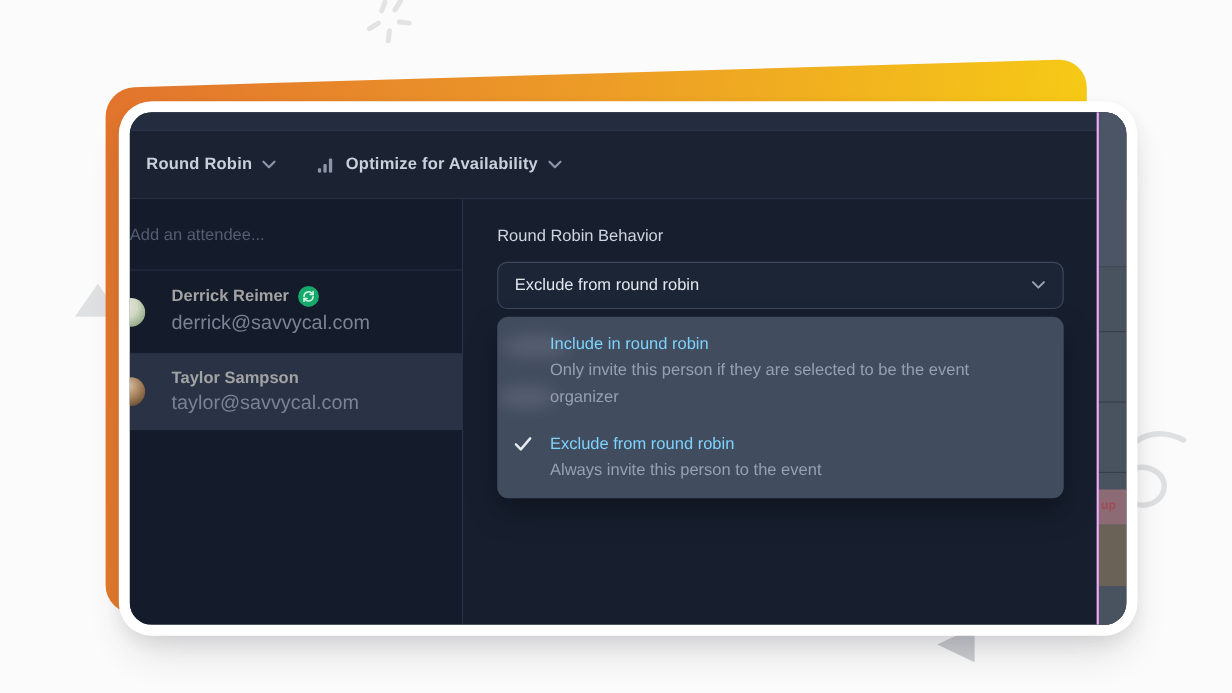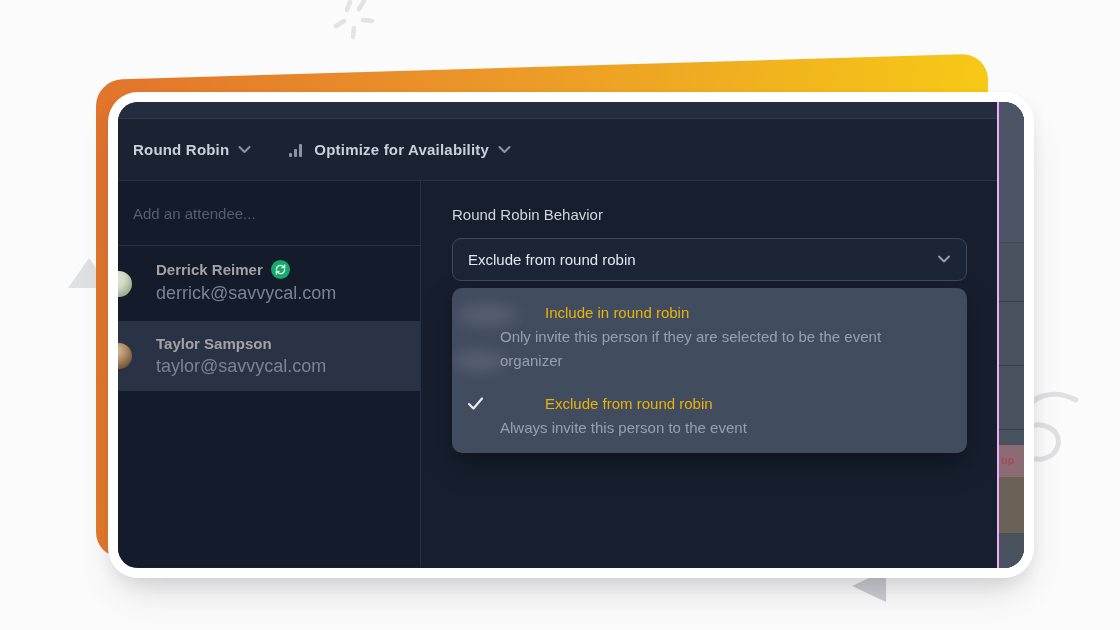--- a/index.html
+++ b/index.html
@@ -53,21 +53,21 @@
   #bar-chart-wrap { margin-left:38px; margin-right:12px; display:flex; align-items:flex-end; gap:2px; height:14px; }
   #bar-chart-wrap i { display:block; width:3px; background:#8b95a6; border-radius:1px; }
   #bar-chart-wrap i:nth-child(1){height:4px;} #bar-chart-wrap i:nth-child(2){height:8px;} #bar-chart-wrap i:nth-child(3){height:13px;}
 
   #panel-body { display:flex; height:calc(100% - 80px); }
 
   
   #sidebar { width:303px; background:#141b2a; border-right:1px solid #273144; position:relative; }
   #add-attendee {
     height:65px; border-bottom:1px solid #273144; display:flex; align-items:center;
-    padding-left:15px; color:#555e71; font-size:15px; cursor:text;
+    color:#555e71; font-size:15px; cursor:text;
   }
   .attendee { position:relative; padding:14px 10px 14px 38px; height:75px; cursor:pointer; }
   .attendee.selected { background:#2a3346; height:70px; }
   .avatar {
     position:absolute; left:-12px; top:50%; margin-top:-13px;
     width:26px; height:26px; border-radius:50%;
   }
   .avatar.derrick { background:radial-gradient(circle at 35% 30%,#e8e4d8 0%,#cfd8c2 40%,#9aad8d 75%,#6d7f66 100%); }
   .avatar.taylor  { background:radial-gradient(circle at 40% 30%,#d9c3a6 0%,#a8835f 45%,#6e5132 80%,#4a3721 100%); }
   .att-name-row { display:flex; align-items:center; gap:8px; }
@@ -90,21 +90,21 @@
     width:515px; margin-top:7px; background:#424c5f; border-radius:10px;
     padding:13px 0; box-shadow:0 12px 26px rgba(0,0,0,0.35);
     position:relative; overflow:hidden;
   }
   .smudge { position:absolute; border-radius:50%; filter:blur(7px);
     background:rgba(255,255,255,0.10); pointer-events:none; }
   .smudge.s1 { left:4px; top:16px; width:62px; height:22px; }
   .smudge.s2 { left:0px; top:62px; width:54px; height:22px; }
   .menu-option { position:relative; padding:0 55px 0 48px; cursor:pointer; }
   .menu-option + .menu-option { margin-top:19px; }
-  .opt-title { color:#eab308; font-size:15px; font-weight:500; line-height:24px;margin-left:45px; }
+  .opt-title { color:#7dd3fc; font-size:15px; font-weight:500; line-height:24px; }
   .opt-desc { color:#97a0ae; font-size:15px; line-height:24px; }
   .opt-check { position:absolute; left:15px; top:4px; }
 
   
   #cal-sliver {
     position:absolute; right:0; top:0; bottom:0; width:27px; z-index:5;
     background:#4c5565; border-left:2px solid #f0abfc;
   }
   .sliver-sec { position:absolute; left:0; right:0; }
   .hatch { background-image:repeating-linear-gradient(45deg, rgba(20,25,35,0.22) 0 2px, rgba(0,0,0,0) 2px 6px); }

